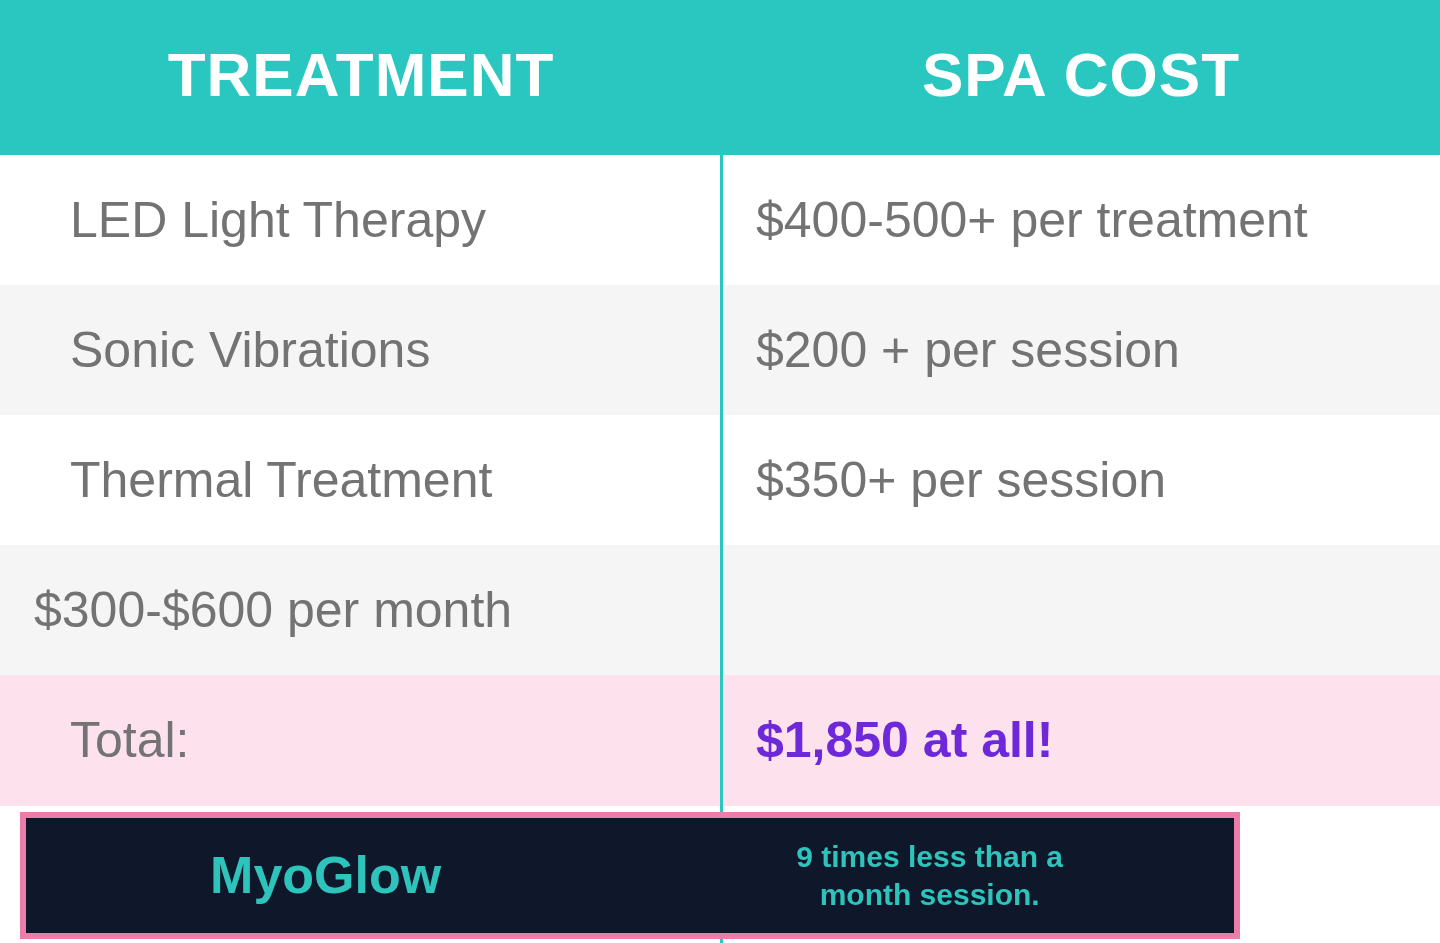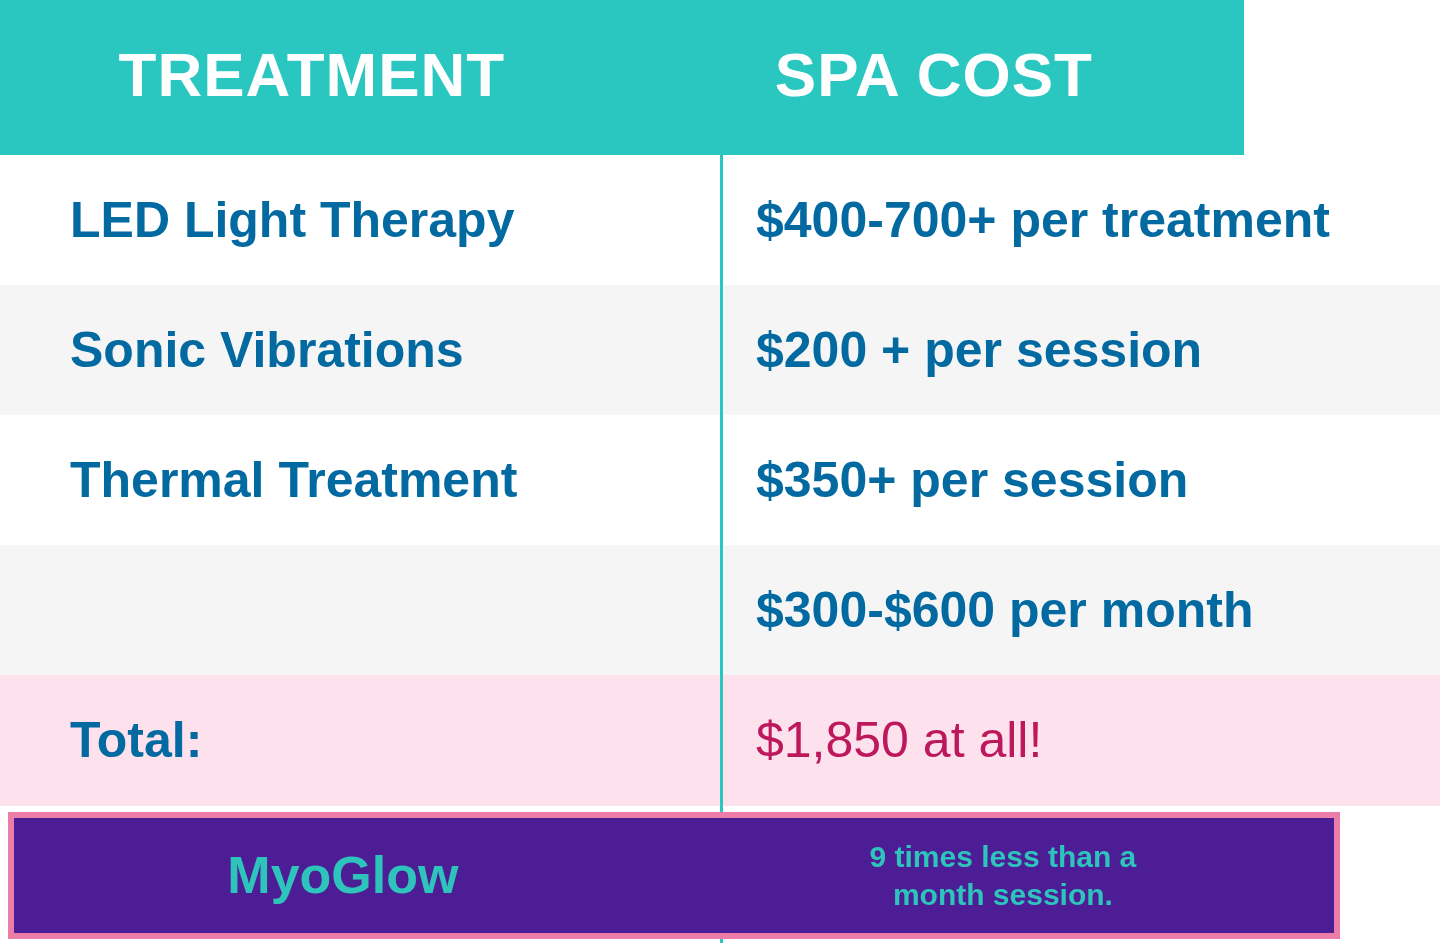--- a/index.html
+++ b/index.html
@@ -18,21 +18,21 @@
     position: relative;
     width: 1440px;
     height: 943px;
     box-sizing: border-box;
   }
 
   
   .table-header {
     position: relative;
     display: flex;
-    width: 1244px;
+    width: 1440px;
     height: 155px;
     background: #2ac6c0;
     box-sizing: border-box;
   }
   .header-cell {
     display: flex;
     align-items: center;
     justify-content: center;
     height: 155px;
     box-sizing: border-box;
@@ -52,69 +52,69 @@
     position: relative;
     width: 1440px;
     height: 655px;
   }
   .table-row {
     display: flex;
     width: 1440px;
     height: 130px;
     box-sizing: border-box;
   }
-  .table-row.alt  { background: #f5f5f5; justify-content: flex-end; }
+  .table-row.alt  { background: #f5f5f5; }
   .table-row.plain { background: #ffffff; }
   .table-row.total-row {
     background: #fde1ec;
     height: 131px;
     justify-content: center;
   }
 
   .cell {
     display: flex;
     align-items: center;
     box-sizing: border-box;
-    color: #0369a1;
+    color: #737373;
     font-size: 50px;
-    font-weight: 700;
+    font-weight: 400;
     line-height: 1.1;
   }
   .cell.col-left {
     width: 722px;
     padding-left: 70px;
   }
   .cell.col-right {
     width: 718px;
     padding-left: 34px;
   }
   .cell.strong {
-    font-weight: 400;
-    color: #be185d;
+    font-weight: 700;
+    color: #6d28d9;
   }
 
   
   .column-divider {
     position: absolute;
     left: 720px;
     top: 155px;
     width: 3px;
     height: 788px;
     background: #2ac6c0;
     z-index: 5;
   }
 
   
   .highlight-row {
     position: absolute;
-    left: 8px;
+    left: 20px;
     top: 812px;
-    width: 1332px;
+    width: 1220px;
     height: 127px;
-    background: #4c1d95;
+    background: #0f172a;
     border: 6px solid #ec7ca8;
     box-sizing: border-box;
     display: flex;
     z-index: 6;
   }
   .highlight-cell {
     display: flex;
     align-items: center;
     justify-content: center;
     box-sizing: border-box;
@@ -141,21 +141,21 @@
 
   <div class="table-header">
     <div class="header-cell col-left">TREATMENT</div>
     <div class="header-cell col-right">SPA COST</div>
   </div>
 
   <div class="table-body">
 
     <div class="table-row plain">
       <div class="cell col-left">LED Light Therapy</div>
-      <div class="cell col-right">$400-700+ per treatment</div>
+      <div class="cell col-right">$400-500+ per treatment</div>
     </div>
 
     <div class="table-row alt">
       <div class="cell col-left">Sonic Vibrations</div>
       <div class="cell col-right">$200 + per session</div>
     </div>
 
     <div class="table-row plain">
       <div class="cell col-left">Thermal Treatment</div>
       <div class="cell col-right">$350+ per session</div>

